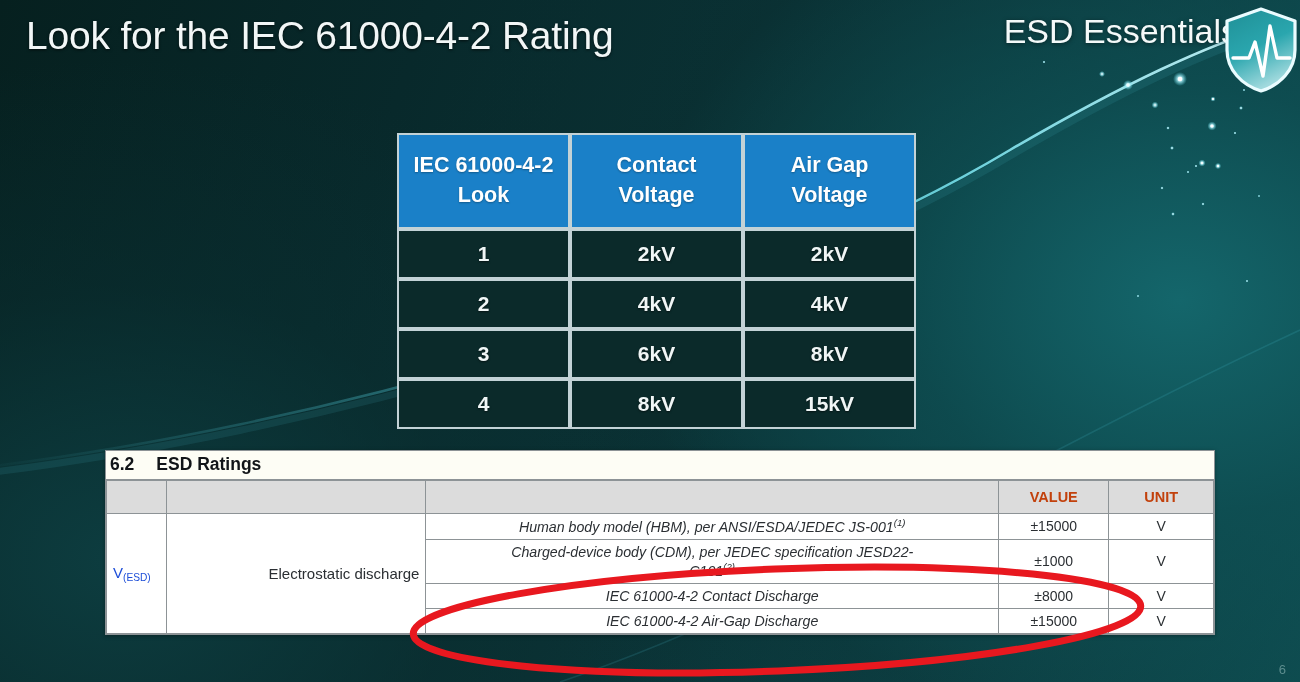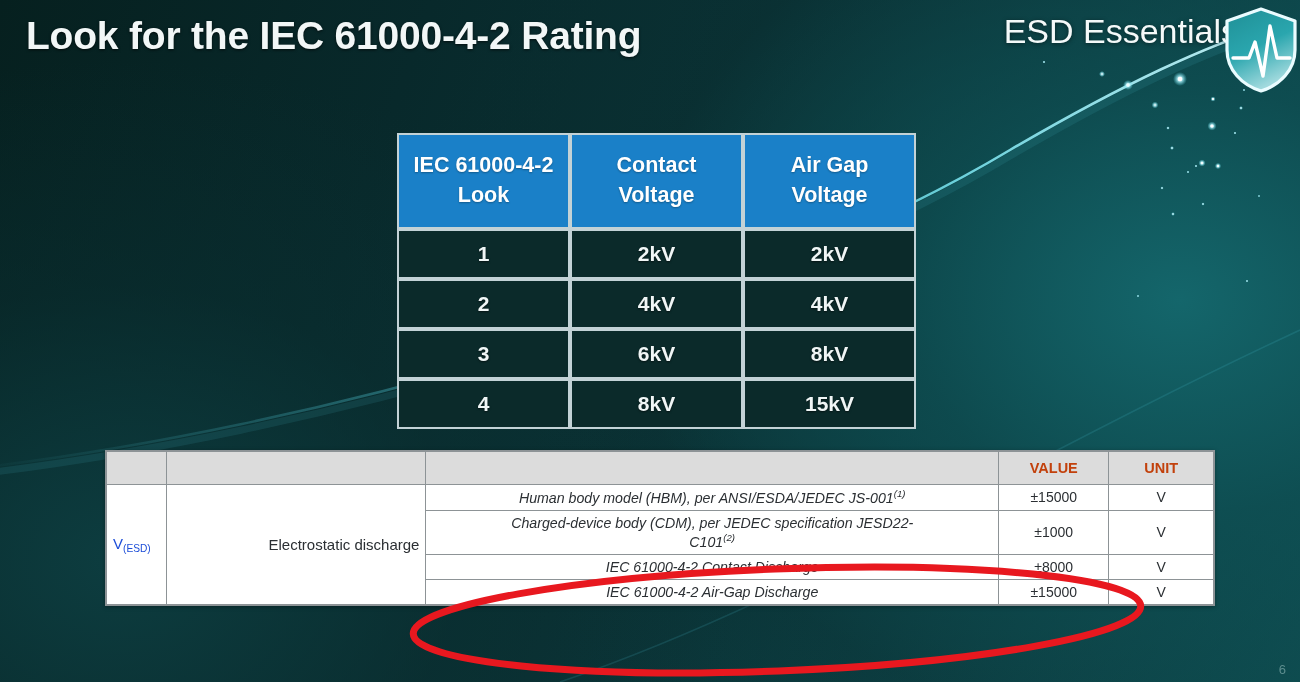--- a/index.html
+++ b/index.html
@@ -42,21 +42,20 @@
   }
   #page-title {
     position: absolute;
     left: 26px;
     top: 14px;
     font-size: 39px;
     color: #f2f7f7;
     letter-spacing: -0.2px;
     white-space: nowrap;
     text-shadow: 0 1px 3px rgba(0,0,0,0.65);
-    font-weight: bold;
   }
   #brand {
     position: absolute;
     right: 62px;
     top: 12px;
     display: flex;
     align-items: center;
   }
   #brand-label {
     font-size: 34px;
@@ -305,20 +304,23 @@
       </tr>
       <tr>
         <td>4</td>
         <td>8kV</td>
         <td>15kV</td>
       </tr>
     </tbody>
   </table>
 
   <div id="datasheet">
+    <div id="ds-title">
+      <span class="num">6.2</span><span>ESD Ratings</span>
+    </div>
 
     <table id="ds-table">
       <colgroup>
         <col style="width:60px">
         <col style="width:258px">
         <col style="width:570px">
         <col style="width:110px">
         <col style="width:104px">
       </colgroup>
       <thead>

